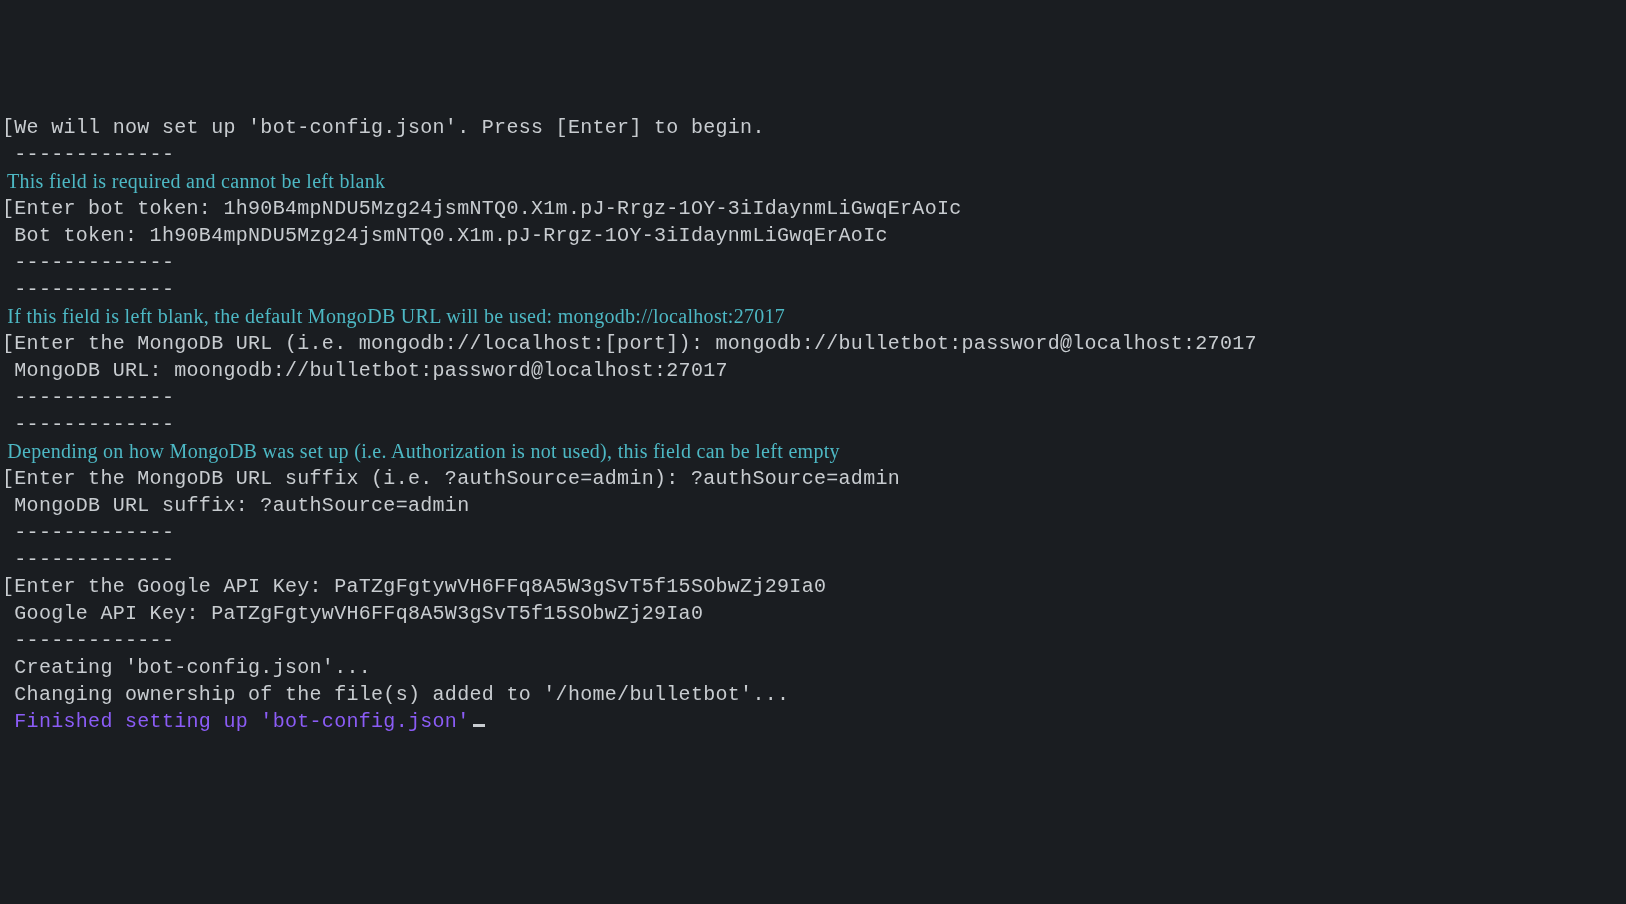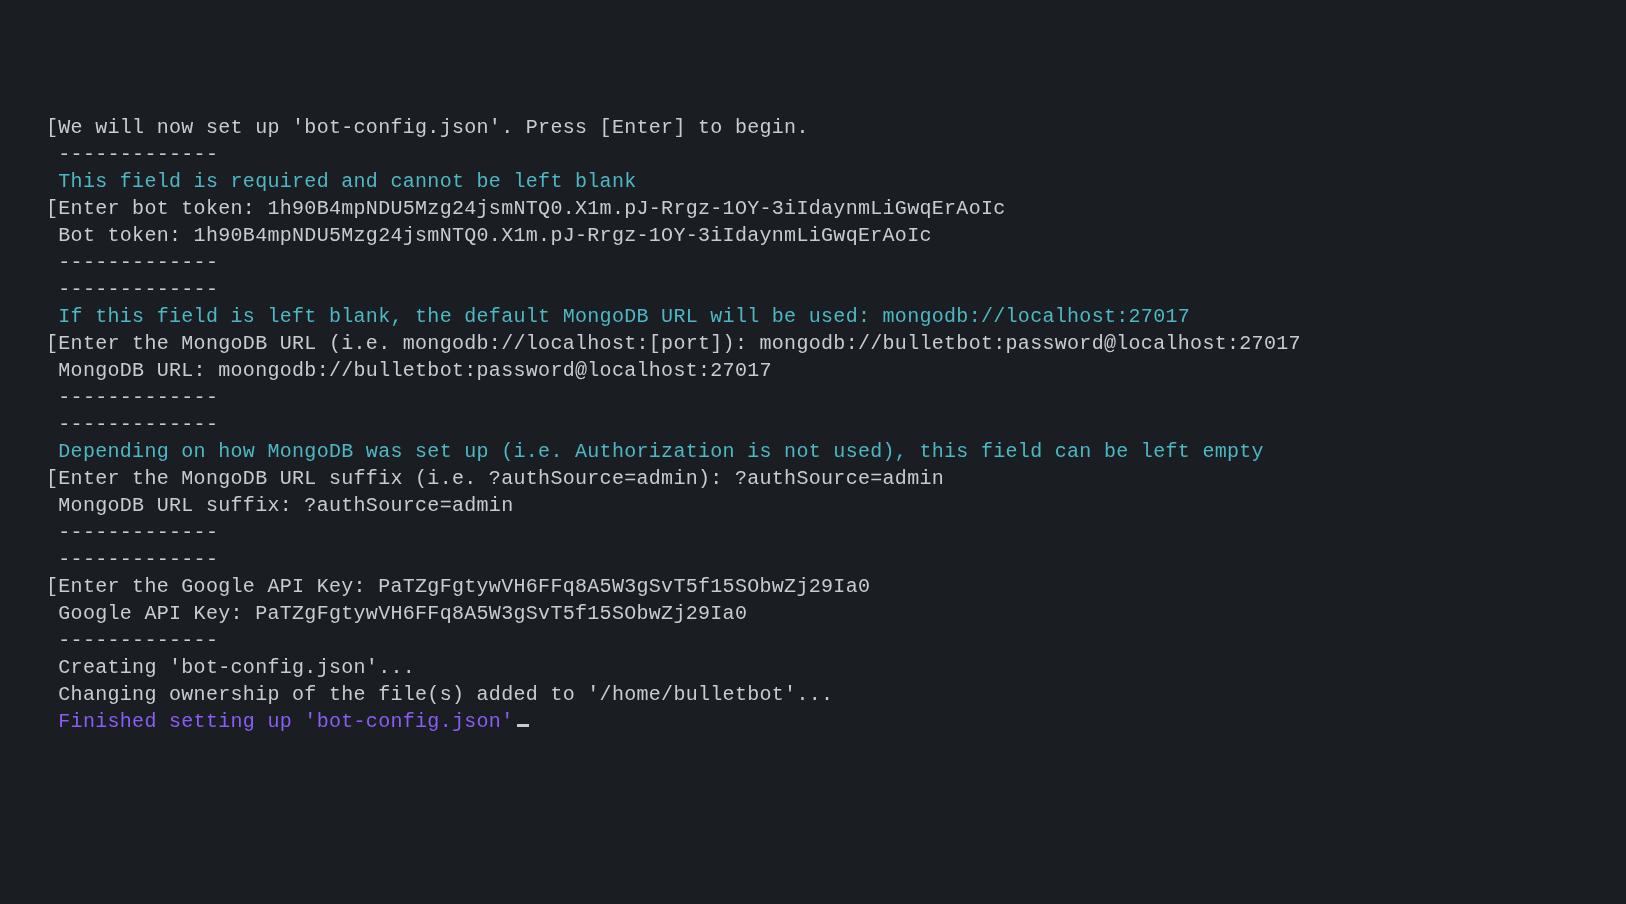--- a/index.html
+++ b/index.html
@@ -12,24 +12,24 @@
       color: #c8ccd0;
       font-family: 'Menlo', 'Monaco', 'Consolas', 'Courier New', monospace;
       font-size: 20px;
       line-height: 1.35;
       padding: 6px 2px;
       white-space: pre;
       letter-spacing: 0.3px;
     }
     .line {
       display: block;
-      margin-left: 44px;
     }
     .cyan {
       color: #4db8c4;
+      font-family: Liberation Serif, serif;
     }
     .green {
       color: #8b5cf6;
     }
     .cursor {
       display: inline-block;
       width: 12px;
       height: 3px;
       background-color: #c8ccd0;
       vertical-align: baseline;

